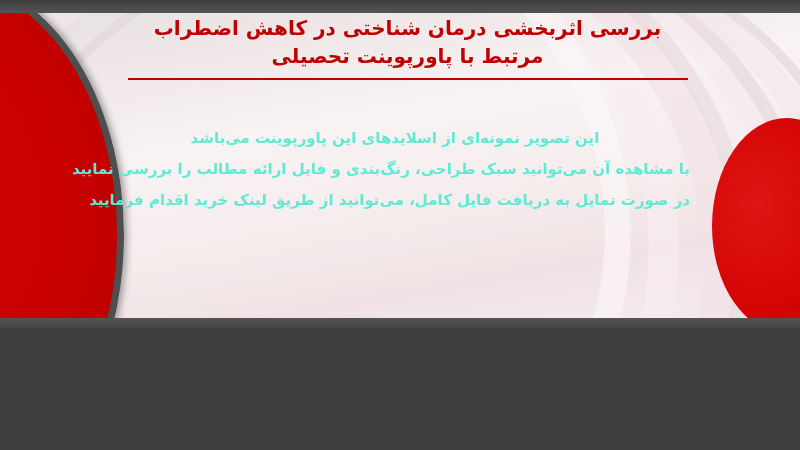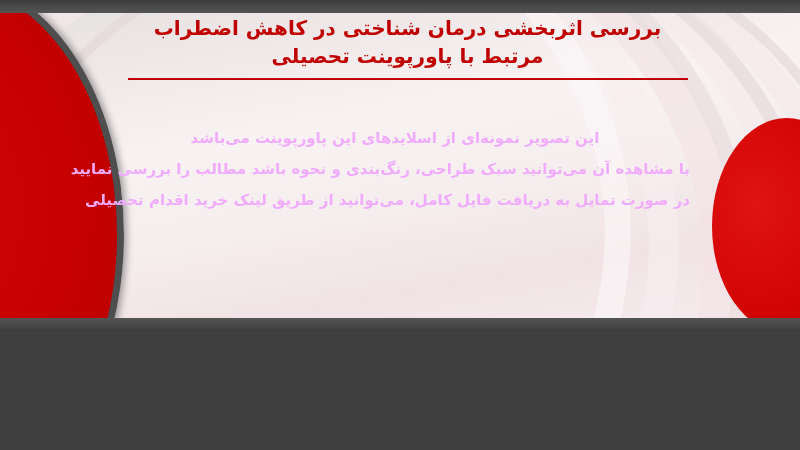--- a/index.html
+++ b/index.html
@@ -120,21 +120,21 @@
   .body-block {
     position: absolute;
     top: 123px;
     left: 100px;
     width: 590px;
     text-align: center;
     z-index: 7;
     direction: rtl;
   }
   .body-line {
-    color: #f0abfc;
+    color: #5eead4;
     font-size: 15px;
     font-weight: 700;
     line-height: 31px;
     white-space: nowrap;
   }
 </style>
 </head>
 <body>
 
 <div class="slide">
@@ -158,18 +158,18 @@
   <div class="right-ellipse"></div>
 
   <div class="title-block">
     <div class="title-line">بررسی اثربخشی درمان شناختی در کاهش اضطراب</div>
     <div class="title-line">مرتبط با پاورپوینت تحصیلی</div>
     <div class="title-rule"></div>
   </div>
 
   <div class="body-block">
     <div class="body-line">این تصویر نمونه‌ای از اسلایدهای این پاورپوینت می‌باشد</div>
-    <div class="body-line">با مشاهده آن می‌توانید سبک طراحی، رنگ‌بندی و نحوه باشد مطالب را بررسی نمایید</div>
-    <div class="body-line">در صورت تمایل به دریافت فایل کامل، می‌توانید از طریق لینک خرید اقدام تحصیلی</div>
+    <div class="body-line">با مشاهده آن می‌توانید سبک طراحی، رنگ‌بندی و فایل ارائه مطالب را بررسی نمایید</div>
+    <div class="body-line">در صورت تمایل به دریافت فایل کامل، می‌توانید از طریق لینک خرید اقدام فرمایید</div>
   </div>
 
   <div class="frame-bottom"></div>
 </div>
 
 </body></html>

